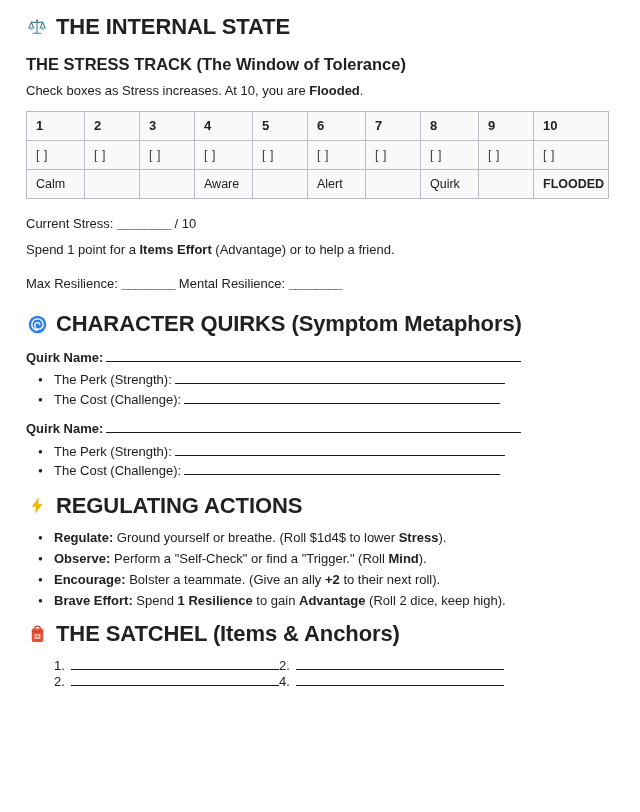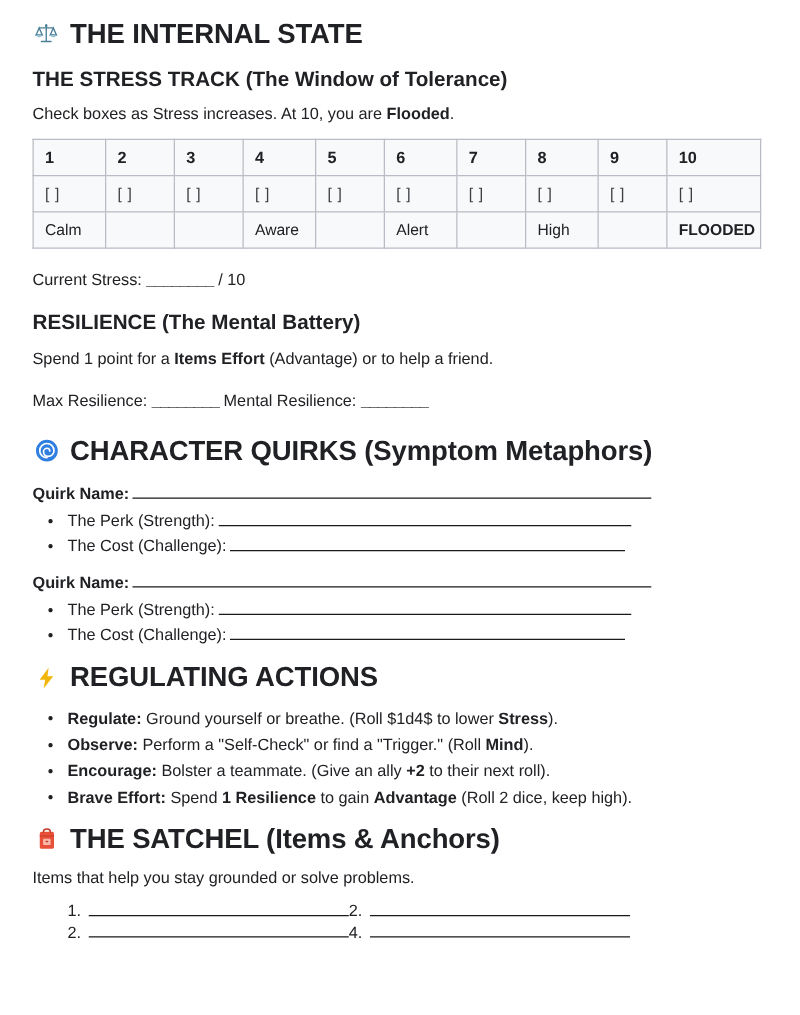--- a/index.html
+++ b/index.html
@@ -276,35 +276,32 @@
             <td>[ ]</td>
           </tr>
         <tr class="labels" id="row-labels">
             <td>Calm</td>
             <td></td>
             <td></td>
             <td>Aware</td>
             <td></td>
             <td>Alert</td>
             <td></td>
-            <td>High</td>
+            <td>Quirk</td>
             <td></td>
             <td class="flood">FLOODED</td>
           </tr>
       </tbody>
     </table>
   </div>
 
   <div class="mt16">
     <div class="fieldline"><span class="lbl">Current Stress:</span> <span class="blank">________</span> <span class="tail">/ 10</span></div>
   </div>
 
-  <div class="mt16">
-    <h2 class="h2">RESILIENCE (The Mental Battery)</h2>
-  </div>
 
   <div class="mt10">
     <p class="lede"><span>Spend 1 point for a </span><b>Items Effort</b><span> (Advantage) or to help a friend.</span></p>
   </div>
 
   <div class="mt16">
     <div class="fieldline"><span class="lbl">Max Resilience:</span> <span class="blank">________</span> <span class="lbl">Mental Resilience:</span> <span class="blank">________</span></div>
   </div>
 
   <div class="mt18">
@@ -381,23 +378,20 @@
           <path d="M8.6 5.2V4c0-1.5 1.5-2.6 3.4-2.6S15.4 2.5 15.4 4v1.2" fill="none" stroke="#c23b27" stroke-width="1.5"></path>
           <rect x="8.2" y="11.4" width="7.6" height="6.4" rx="1" fill="#f8b9ab"></rect>
           <path d="M4.8 8.6h14.4" stroke="#c23b27" stroke-width="1.1" fill="none"></path>
           <rect x="10.6" y="13.4" width="2.8" height="1.5" rx="0.5" fill="#c23b27"></rect>
         </svg>
       </span>
       <span>THE SATCHEL (Items &amp; Anchors)</span>
     </h1>
   </div>
 
-  <div class="mt10">
-    <p class="lede">Items that help you stay grounded or solve problems.</p>
-  </div>
 
   <div class="satchel-grid" id="satchel-grid">
       <div class="satchel-row">
         <div class="satchel-cell left">
           <span class="num">1.</span>
           <span class="srule"></span>
         </div>
         <div class="satchel-cell right">
           <span class="num">2.</span>
           <span class="srule"></span>

